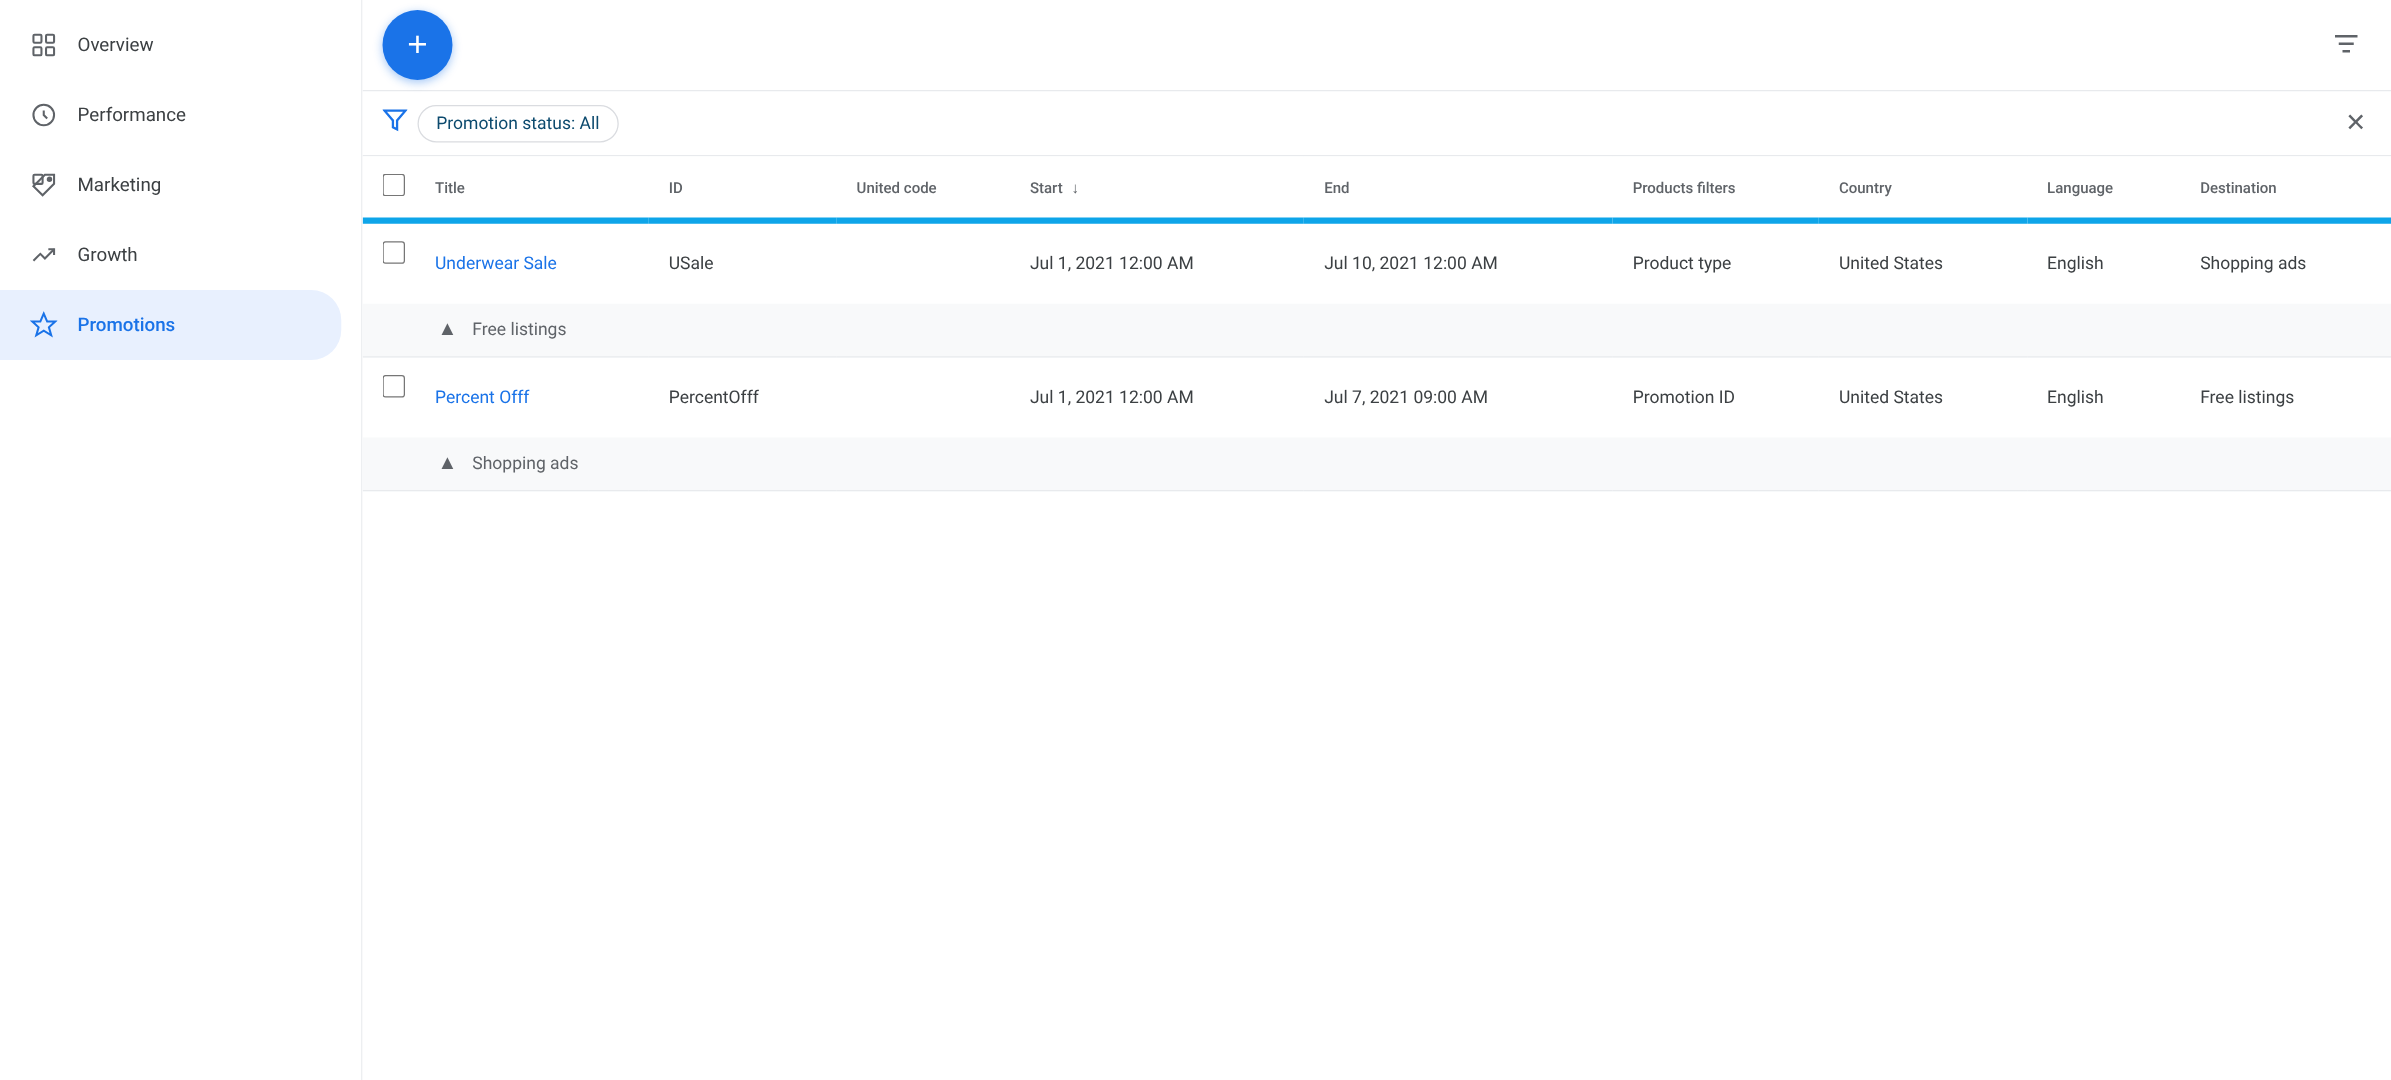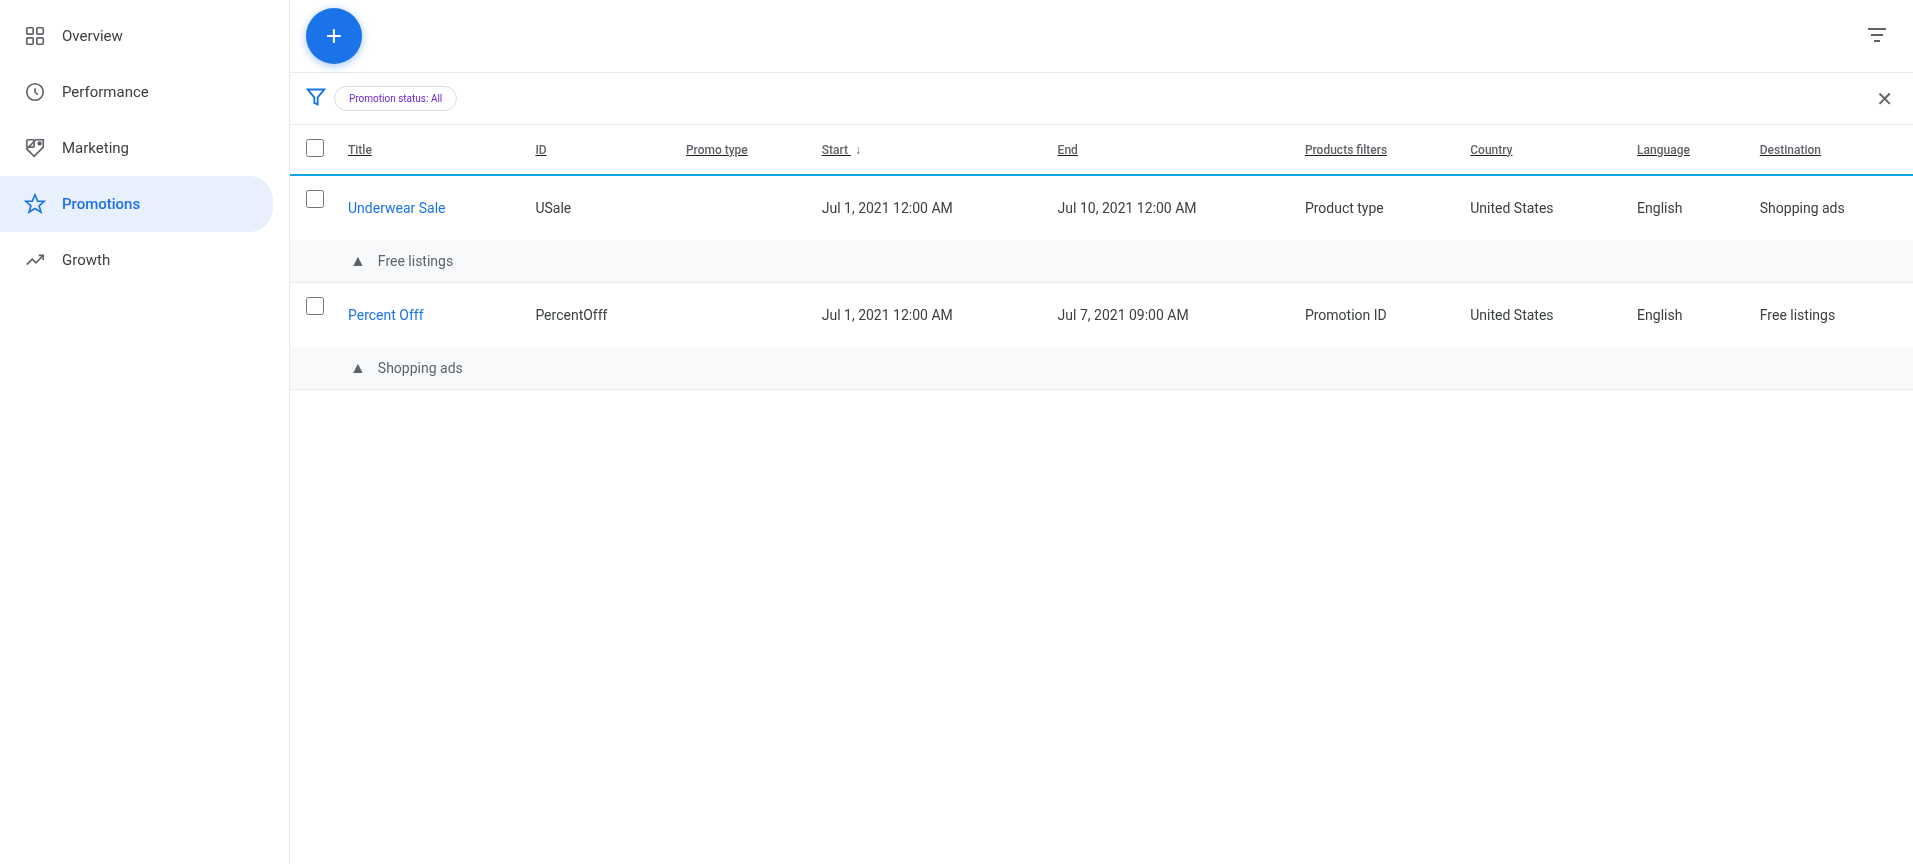--- a/index.html
+++ b/index.html
@@ -111,22 +111,22 @@
     .filter-icon {
       color: #1a73e8;
       font-size: 18px;
     }
     .filter-chip {
       display: inline-flex;
       align-items: center;
       border: 1px solid #dadce0;
       border-radius: 16px;
       padding: 6px 14px;
-      font-size: 10px;
-      color: #6d28d9;
+      font-size: 14px;
+      color: #0c4a6e;
       background: #fff;
       cursor: pointer;
     }
     .filter-bar-right {
       margin-left: auto;
     }
     .close-btn {
       background: none;
       border: none;
       cursor: pointer;
@@ -139,22 +139,21 @@
     .table-container {
       flex: 1;
       overflow-y: auto;
       overflow-x: auto;
     }
     table {
       width: 100%;
       border-collapse: collapse;
     }
     thead tr {
-      border-bottom: 2px solid #0ea5e9;
-      text-decoration: underline;
+      border-bottom: 5px solid #0ea5e9;
     }
     th {
       padding: 12px 16px;
       text-align: left;
       font-size: 12px;
       color: #5f6368;
       font-weight: 500;
       white-space: nowrap;
       background: #fff;
     }
@@ -243,37 +242,37 @@
     <span class="icon">
       <svg width="22" height="22" viewBox="0 0 24 24" fill="none" stroke="#5f6368" stroke-width="1.8">
         <rect x="3" y="3" width="8" height="8" rx="1"></rect>
         <path d="M3 13 L13 3 L21 3 L21 11 L11 21 Z"></path>
         <circle cx="17" cy="7" r="1.5" fill="#5f6368"></circle>
       </svg>
     </span>
     <span class="label">Marketing</span>
   </div>
 
-  <div class="sidebar-item active">
-    <span class="icon">
-      <svg width="22" height="22" viewBox="0 0 24 24" fill="none" stroke="#1a73e8" stroke-width="1.8">
-        <polygon points="12 2 15 9 22 9 16.5 14 18.5 21 12 17 5.5 21 7.5 14 2 9 9 9"></polygon>
-      </svg>
-    </span>
-    <span class="label">Promotions</span>
-  </div>
-
   <div class="sidebar-item">
     <span class="icon">
       <svg width="22" height="22" viewBox="0 0 24 24" fill="none" stroke="#5f6368" stroke-width="1.8">
         <polyline points="3 17 9 11 13 15 21 7"></polyline>
         <polyline points="16 7 21 7 21 12"></polyline>
       </svg>
     </span>
     <span class="label">Growth</span>
+  </div>
+
+  <div class="sidebar-item active">
+    <span class="icon">
+      <svg width="22" height="22" viewBox="0 0 24 24" fill="none" stroke="#1a73e8" stroke-width="1.8">
+        <polygon points="12 2 15 9 22 9 16.5 14 18.5 21 12 17 5.5 21 7.5 14 2 9 9 9"></polygon>
+      </svg>
+    </span>
+    <span class="label">Promotions</span>
   </div>
 </nav>
 
 <main class="main">
 
   <div class="topbar">
     <button class="fab-button">+</button>
     <div class="topbar-right">
       <button class="filter-icon-btn">
         <svg width="24" height="24" viewBox="0 0 24 24" fill="none" stroke="#5f6368" stroke-width="2">
@@ -304,21 +303,21 @@
           <th class="checkbox-cell">
             <input type="checkbox" style="">
           </th>
           <th>
             <span>Title</span>
           </th>
           <th>
             <span>ID</span>
           </th>
           <th>
-            <span>Promo type</span>
+            <span>United code</span>
           </th>
           <th style="cursor:pointer;">
             <span>Start</span>
             <span class="sort-indicator">↓</span>
           </th>
           <th>
             <span>End</span>
           </th>
           <th>
             <span>Products filters</span>

